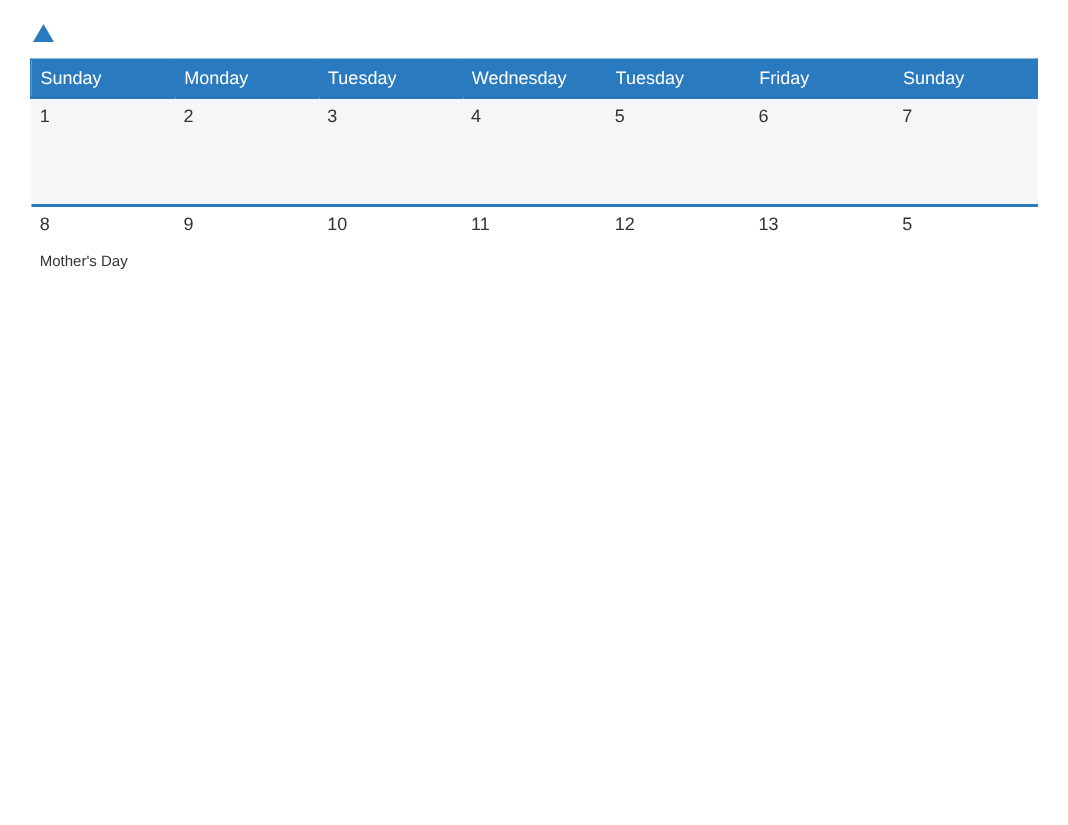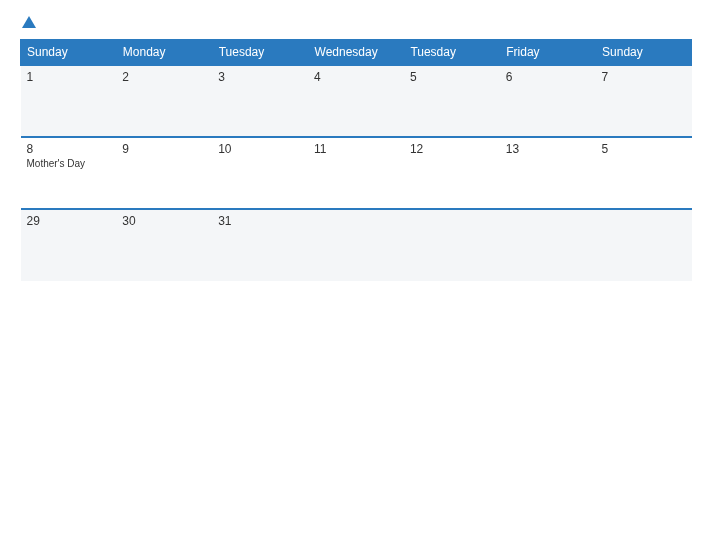--- a/index.html
+++ b/index.html
@@ -98,21 +98,21 @@
       background: #fff;
     }
     .day-number {
       font-size: 12px;
       color: #333;
       display: block;
     }
     .event-label {
       font-size: 10px;
       color: #333;
-      margin-top: 2px;
+      margin-top: 13px;
       display: block;
     }
   </style>
 </head>
 <body>
 
 <div class="page">
 
   <div class="header">
     <div class="logo">
@@ -181,30 +181,15 @@
           <td>
             <span class="day-number">12</span>
           </td>
           <td>
             <span class="day-number">13</span>
           </td>
           <td>
             <span class="day-number">5</span>
           </td>
         </tr>
-        <tr>
-          <td>
-            <span class="day-number">29</span>
-          </td>
-          <td>
-            <span class="day-number">30</span>
-          </td>
-          <td>
-            <span class="day-number">31</span>
-          </td>
-          <td></td>
-          <td></td>
-          <td></td>
-          <td></td>
-        </tr>
       </tbody>
   </table>
 </div>
 
 </body></html>

